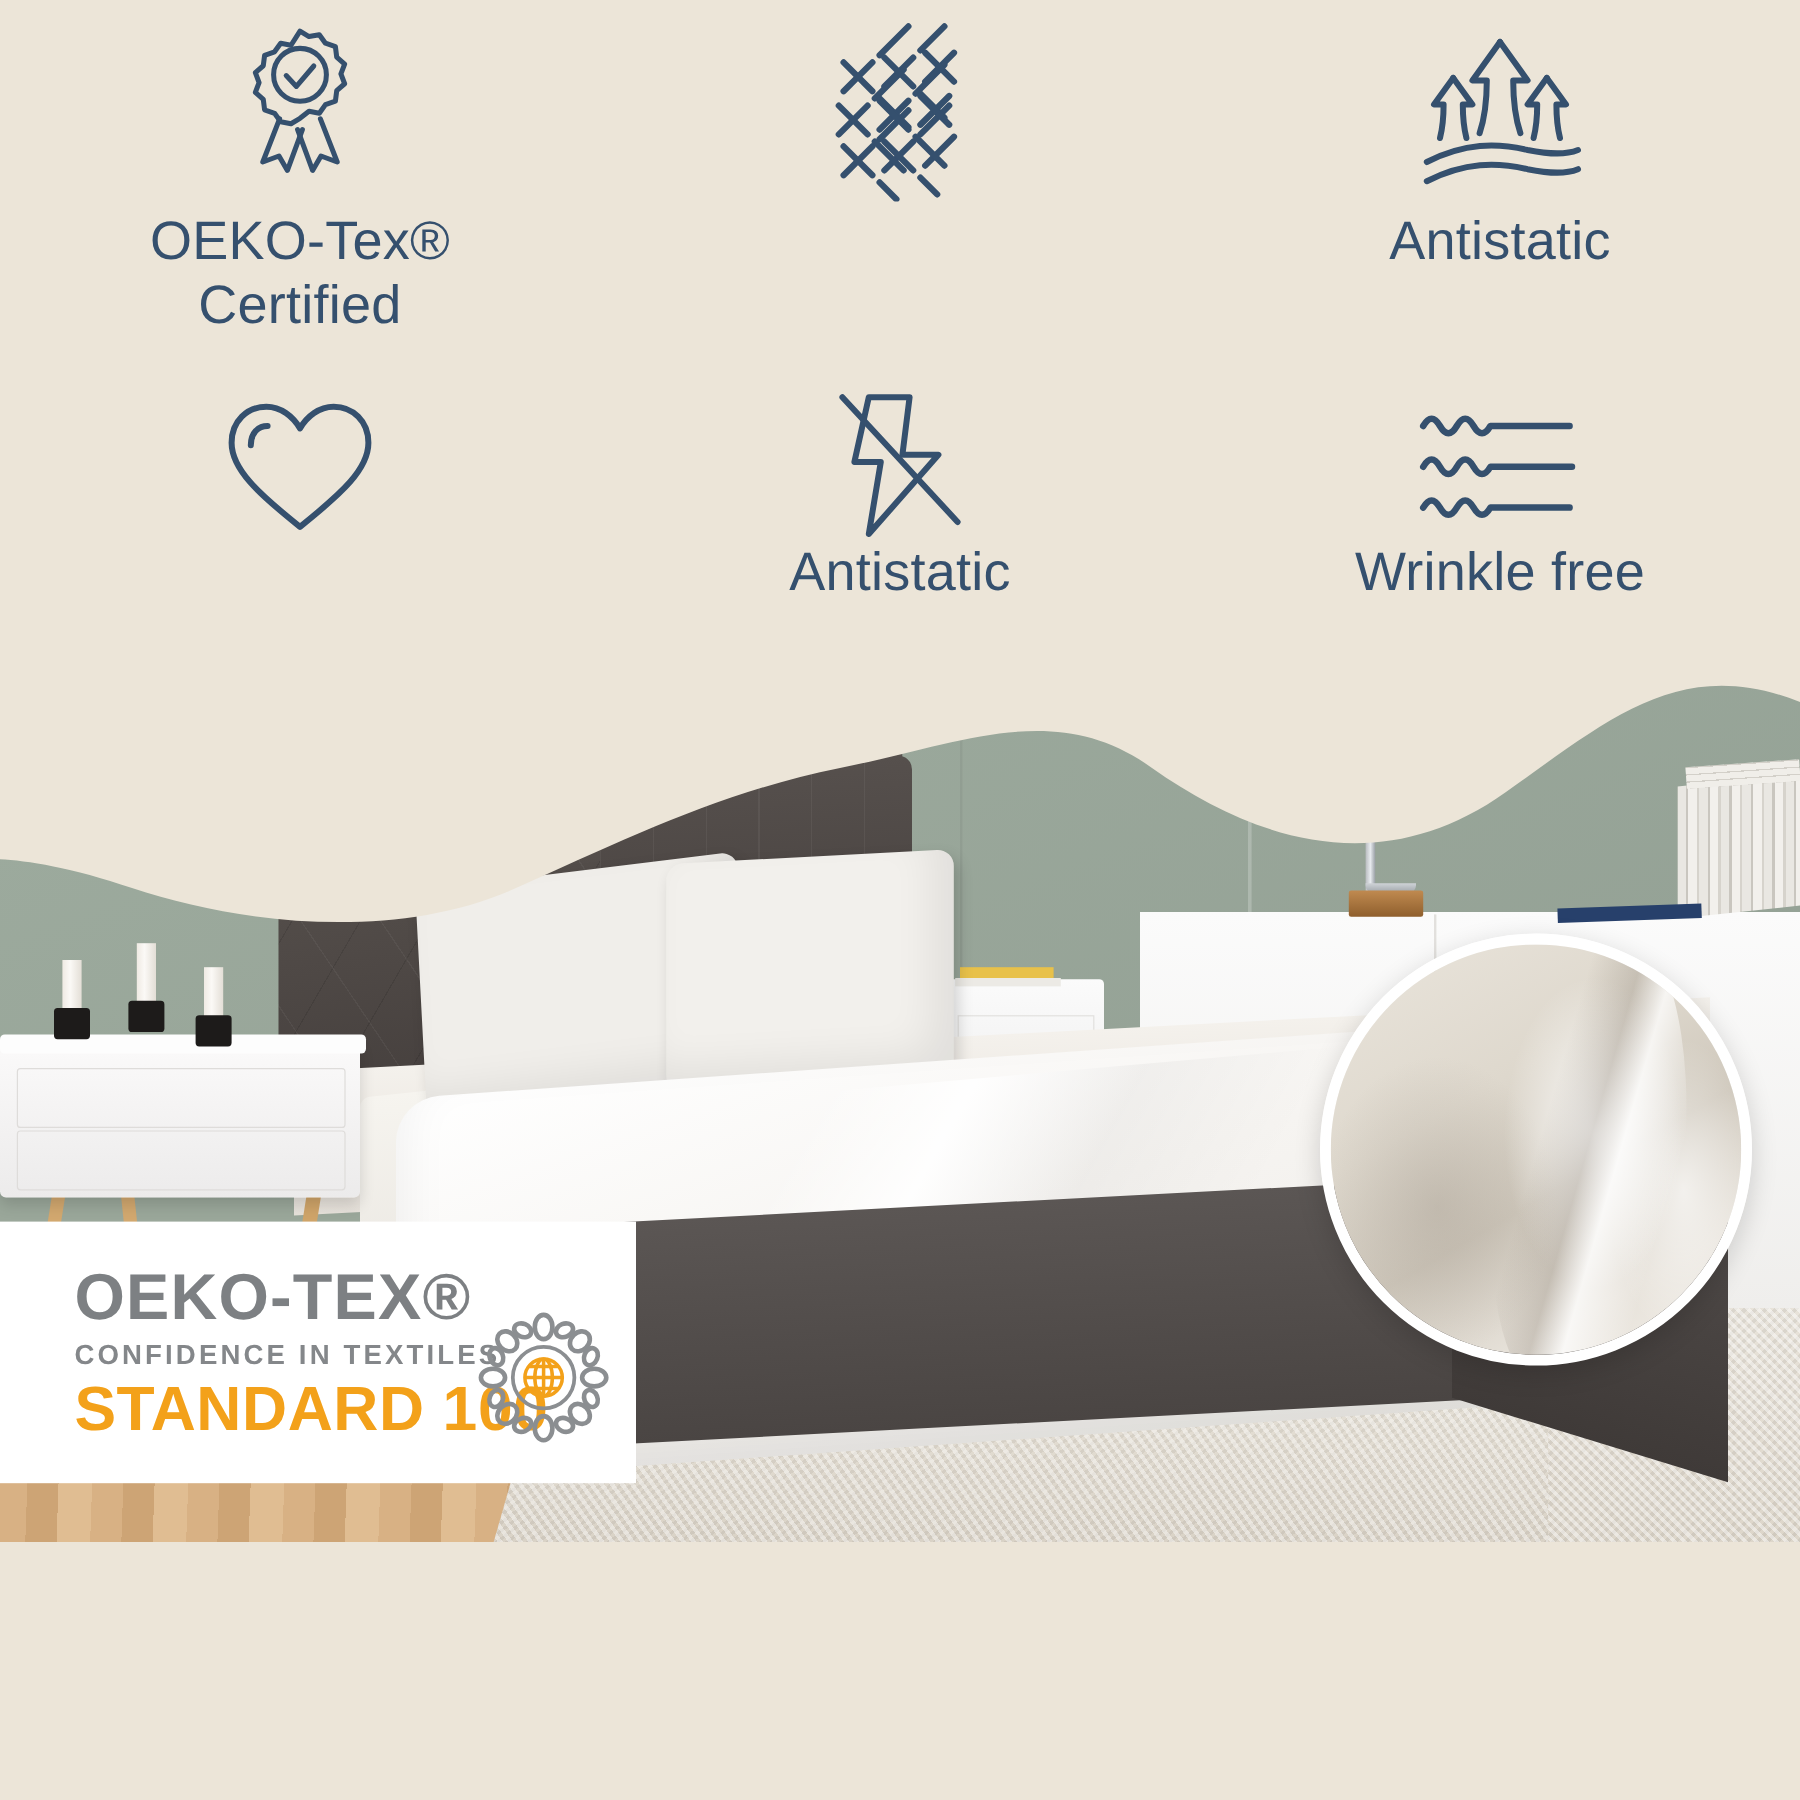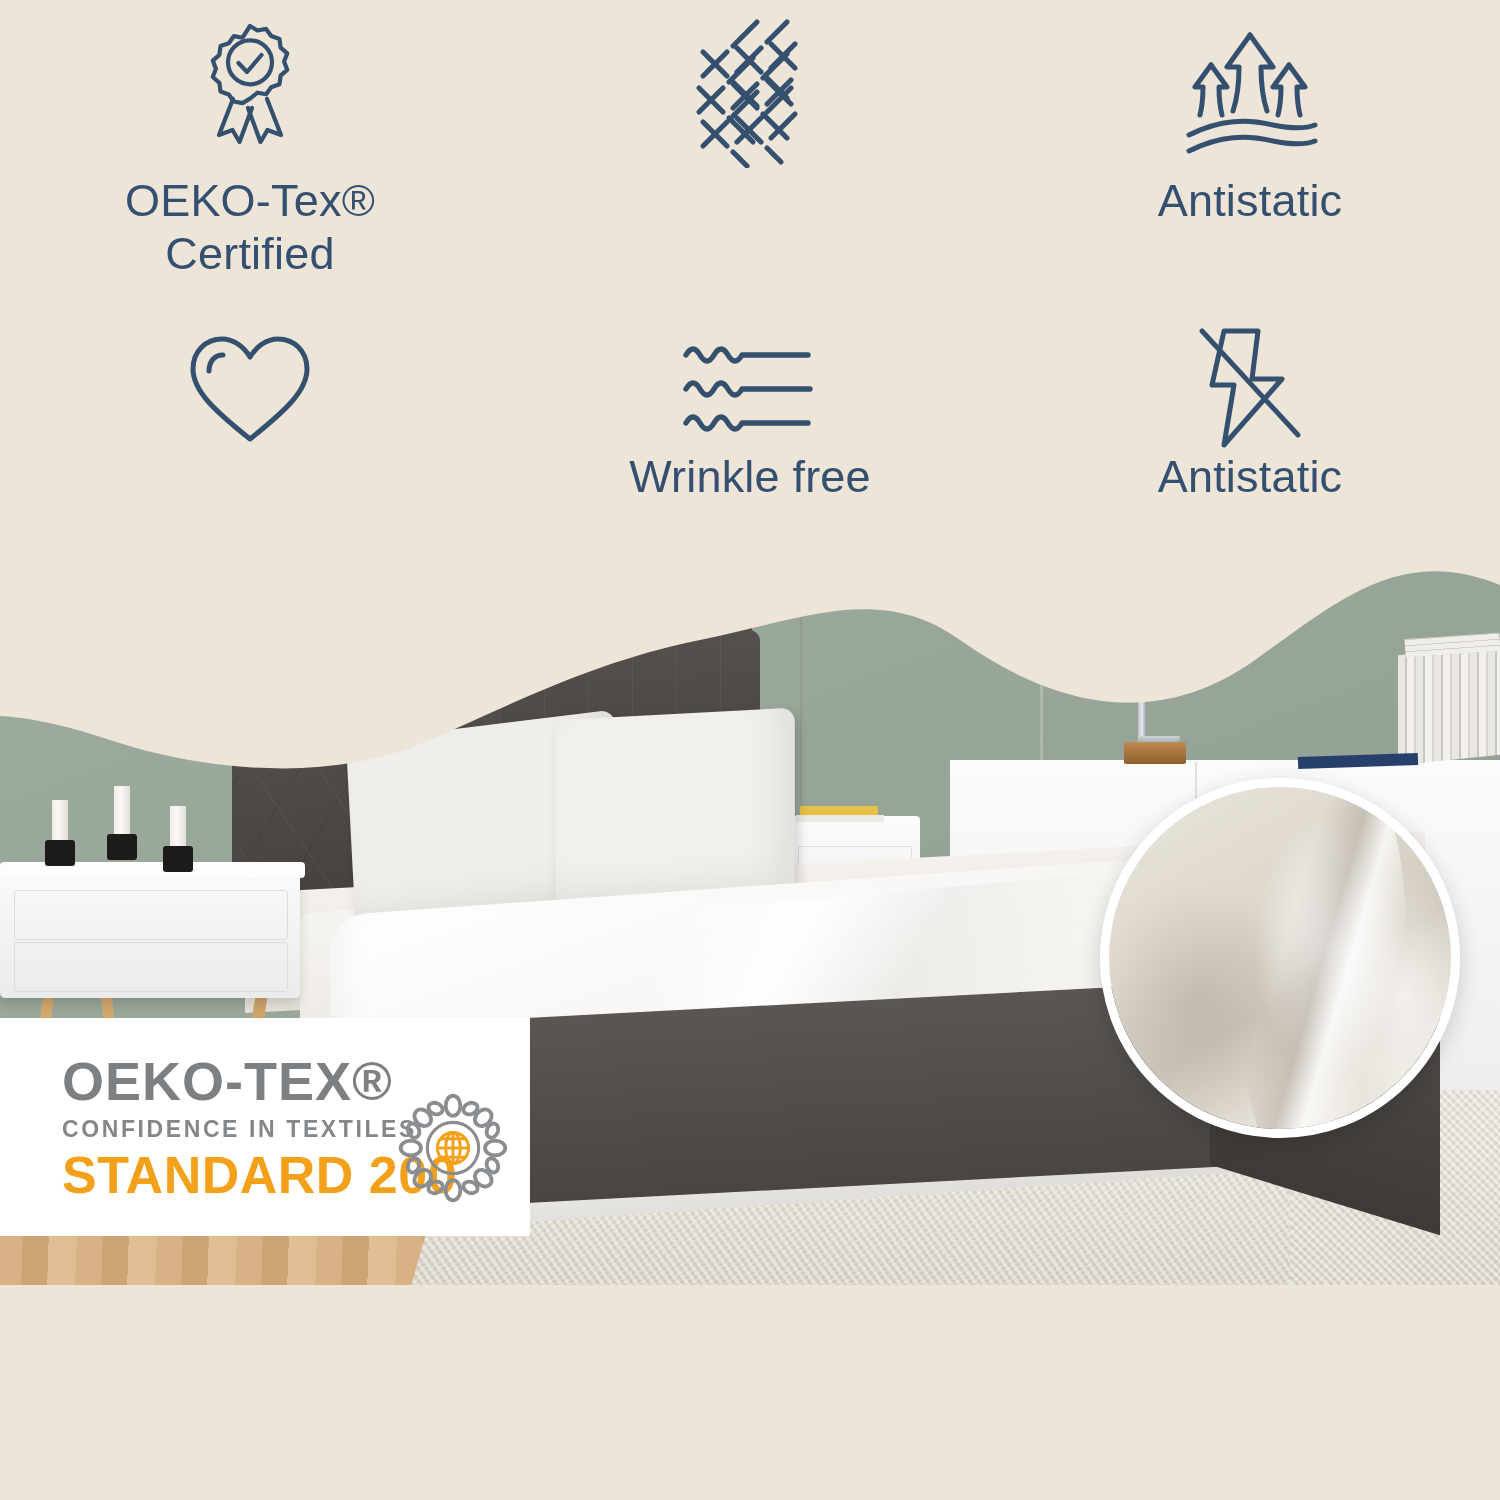--- a/index.html
+++ b/index.html
@@ -303,45 +303,45 @@
       <div class="feat-icon">
         <svg width="130" height="118" viewBox="0 0 130 118" fill="none" stroke="#35506e" stroke-width="5" stroke-linecap="round" stroke-linejoin="round">
           <path d="M65 110 C30 82 8 62 8 40 C8 22 21 10 37 10 C49 10 59 18 65 28 C71 18 81 10 93 10 C109 10 122 22 122 40 C122 62 100 82 65 110 Z"></path>
           <path d="M24 42 C24 32 30 26 38 26"></path>
         </svg>
       </div>
     </div>
 
     <div class="feat row2">
       <div class="feat-icon">
+        <svg width="120" height="130" viewBox="0 0 120 130" fill="none" stroke="#35506e" stroke-width="5" stroke-linecap="round" stroke-linejoin="round">
+          <path d="M68 8 H34 L22 62 H44 L34 122 L92 56 H62 Z"></path>
+          <line x1="12" y1="8" x2="108" y2="112"></line>
+        </svg>
+      </div>
+      <div class="feat-label" style="white-space:pre-line">Antistatic</div>
+    </div>
+
+    <div class="feat row2">
+      <div class="feat-icon">
         <svg width="140" height="110" viewBox="0 0 140 110" fill="none" stroke="#35506e" stroke-width="5.4" stroke-linecap="round" stroke-linejoin="round">
           <path d="M6 22 q7 -12 14 0 t14 0 t14 0 t14 0 H128"></path>
           <path d="M6 56 q7 -12 14 0 t14 0 t14 0 t14 0 H130"></path>
           <path d="M6 90 q7 -12 14 0 t14 0 t14 0 t14 0 H128"></path>
         </svg>
       </div>
       <div class="feat-label" style="white-space:pre-line">Wrinkle free</div>
     </div>
-
-    <div class="feat row2">
-      <div class="feat-icon">
-        <svg width="120" height="130" viewBox="0 0 120 130" fill="none" stroke="#35506e" stroke-width="5" stroke-linecap="round" stroke-linejoin="round">
-          <path d="M68 8 H34 L22 62 H44 L34 122 L92 56 H62 Z"></path>
-          <line x1="12" y1="8" x2="108" y2="112"></line>
-        </svg>
-      </div>
-      <div class="feat-label" style="white-space:pre-line">Antistatic</div>
-    </div>
   </div>
 
   <div class="oeko-card">
     <div class="oeko-inner">
       <div class="oeko-top">OEKO-TEX®</div>
       <div class="oeko-sub">CONFIDENCE IN TEXTILES</div>
-      <div class="oeko-std">STANDARD 200</div>
+      <div class="oeko-std">STANDARD 100</div>
       <svg class="oeko-emblem" viewBox="0 0 120 120">
         <g stroke="#8b8e91" stroke-width="4.2" fill="none">
           <g>
             <ellipse cx="60" cy="14" rx="8" ry="11"></ellipse>
             <ellipse cx="60" cy="106" rx="8" ry="11"></ellipse>
             <ellipse cx="14" cy="60" rx="11" ry="8"></ellipse>
             <ellipse cx="106" cy="60" rx="11" ry="8"></ellipse>
             <ellipse cx="27" cy="27" rx="10" ry="8" transform="rotate(45 27 27)"></ellipse>
             <ellipse cx="93" cy="27" rx="10" ry="8" transform="rotate(-45 93 27)"></ellipse>
             <ellipse cx="27" cy="93" rx="10" ry="8" transform="rotate(-45 27 93)"></ellipse>

